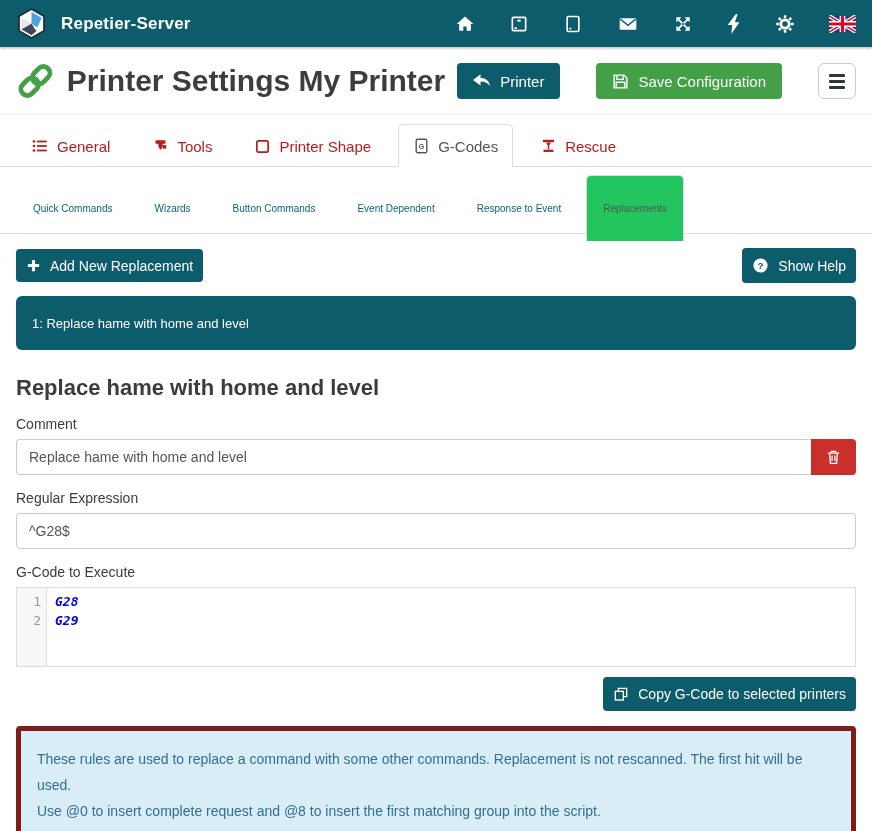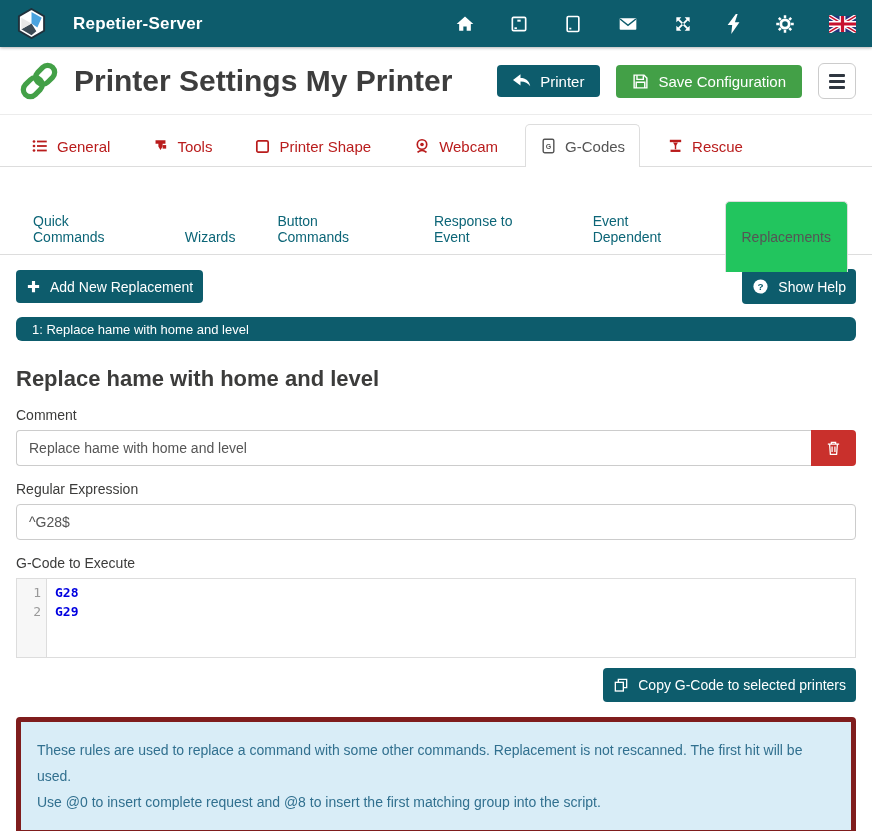--- a/index.html
+++ b/index.html
@@ -7,33 +7,33 @@
   body {
     width:872px; height:831px; overflow:hidden;
     font-family:"Liberation Sans", sans-serif;
     color:#3c3c3b; position:relative;
   }
   
   .navbar {
     height:47px; background:#0d5c6c; display:flex; align-items:center;
     padding:0 16px; box-shadow:0 1px 3px rgba(0,0,0,.3);
   }
-  .brand { display:flex; align-items:center; gap:26px; }
+  .brand { display:flex; align-items:center; gap:14px; }
   .brand-logo { width:31px; height:31px; display:block; }
   .brand-name { color:#fff; font-size:17px; font-weight:bold; letter-spacing:.2px; }
   .nav-icons { margin-left:auto; display:flex; align-items:center; gap:34px; }
   .nav-icon { color:#fff; display:flex; align-items:center; cursor:pointer; }
   .nav-icon svg { display:block; }
   
   .page-header {
     display:flex; align-items:center; padding:13px 16px 12px 16px;
     border-bottom:1px solid #ececec; gap:12px;
   }
   .page-title { font-size:30px; font-weight:bold; color:#3d3d3d; white-space:nowrap; }
-  .header-actions { margin-left:auto; display:flex; align-items:center; gap:16px; }
+  .header-actions { margin-left:auto; display:flex; gap:36px; }
   .btn {
     display:inline-flex; align-items:center; gap:9px; border:none; cursor:pointer;
     font-family:inherit; font-size:15px; color:#fff; border-radius:4px;
     padding:8px 16px; line-height:1; white-space:nowrap;
   }
   .btn svg { display:block; }
   .btn-teal { background:#0d5c6c; }
   .btn-green { background:#43a047; }
   .btn-sm { font-size:14px; padding:9px 10px; }
   .btn-menu {
@@ -49,30 +49,30 @@
     display:flex; align-items:center; gap:8px; color:#b91c1c; font-size:15px;
     padding:12px 14px; margin-right:12px; cursor:pointer; border:1px solid transparent;
     border-bottom:none; position:relative; top:1px;
   }
   .tab svg { display:block; }
   .tab.active {
     color:#555; background:#fff; border-color:#ddd; border-radius:5px 5px 0 0;
   }
   .subtabs { display:flex; align-items:flex-end; padding:0 16px; border-bottom:1px solid #ddd; }
   .subtab {
-    color:#0c6577; font-size:14px; padding:27px 16px; margin-right:8px; cursor:pointer;
-    border:1px solid transparent; border-bottom:none; position:relative; top:18px;
+    color:#0c6577; font-size:10px; padding:27px 16px; margin-right:8px; cursor:pointer;
+    border:1px solid transparent; border-bottom:none; position:relative; top:8px;
   }
   .subtab.active { color:#555; background:#22c55e; border-color:#ddd; border-radius:5px 5px 0 0; }
   
   .toolbar { display:flex; justify-content:space-between; align-items:center; margin:14px 16px 0 16px; }
   
   .rep-bar {
     margin:13px 16px 0 16px; background:#0d5c6c; color:#fff; font-size:13px;
-    border-radius:6px; padding:0 16px; height:24px; display:flex; align-items:center;
+    border-radius:6px; padding:0 16px; height:54px; display:flex; align-items:center;
     cursor:pointer;
   }
   
   .section-title { margin:25px 16px 0 16px; font-size:22px; font-weight:bold; color:#3c3c3b; }
   .form { margin:0 16px; }
   .field-label { font-size:14px; font-weight:normal; color:#3c3c3b; margin-top:15px; margin-bottom:7px; }
   .input-group { display:flex; }
   .text-input {
     flex:1; height:36px; border:1px solid #ccc; border-radius:4px; padding:0 12px;
     font-family:inherit; font-size:14px; color:#555; outline:none; background:#fff;
@@ -84,21 +84,21 @@
   }
   
   .code-editor {
     border:1px solid #ddd; height:80px; display:flex; background:#fff;
     font-family:"DejaVu Sans Mono", monospace; font-size:13px; line-height:19px;
   }
   .code-gutter {
     width:30px; background:#f7f7f7; border-right:1px solid #ddd;
     text-align:right; padding:4px 5px 0 0; color:#999;
   }
-  .code-lines { padding:4px 0 0 8px; color:#0000e0; font-weight:bold; flex:1; cursor:text; }
+  .code-lines { padding:4px 0 0 8px; color:#0000e0; font-weight:bold; flex:1; cursor:text;font-style:italic; }
   .code-line, .gutter-num { height:19px; }
   
   .row-right { display:flex; justify-content:flex-end; margin:10px 16px 0 16px; }
   .info-box {
     margin:15px 16px 0 16px; background:#d9edf7; border:5px solid #7f1d1d;
     border-radius:4px; padding:15px 16px; color:#31708f; font-size:14px; line-height:26px;
   }
   .footer-row { display:flex; justify-content:flex-end; margin:27px 16px 0 16px; }
 </style>
 </head>
@@ -229,28 +229,20 @@
         <rect x="15" y="10" width="5" height="5"></rect>
       </svg>
     <span>Tools</span>
   </div>
   <div class="tab">
     <svg width="17" height="17" viewBox="0 0 24 24" fill="none" stroke="currentColor" stroke-width="2.4">
         <rect x="4" y="4" width="16" height="16" rx="2"></rect>
       </svg>
     <span>Printer Shape</span>
   </div>
-  <div class="tab">
-    <svg width="18" height="18" viewBox="0 0 24 24">
-        <circle cx="12" cy="10" r="6.3" fill="none" stroke="currentColor" stroke-width="2.2"></circle>
-        <circle cx="12" cy="10" r="2.4" fill="currentColor"></circle>
-        <path d="M6 20.5c3.5-3 8.5-3 12 0" fill="none" stroke="currentColor" stroke-width="2.2"></path>
-      </svg>
-    <span>Webcam</span>
-  </div>
   <div class="tab active">
     <svg width="17" height="18" viewBox="0 0 24 24">
         <rect x="4.5" y="2.5" width="15" height="19" rx="2" fill="none" stroke="currentColor" stroke-width="2"></rect>
         <text x="12" y="16" text-anchor="middle" font-size="10" font-weight="bold" fill="currentColor" font-family="Liberation Sans, sans-serif">G</text>
       </svg>
     <span>G-Codes</span>
   </div>
   <div class="tab">
     <svg width="17" height="17" viewBox="0 0 24 24" fill="currentColor">
         <rect x="4" y="2.5" width="16" height="3.4"></rect>
@@ -259,22 +251,22 @@
         <rect x="5" y="16.5" width="14" height="3.2"></rect>
       </svg>
     <span>Rescue</span>
   </div>
 </div>
 
 <div class="subtabs">
   <div class="subtab">Quick Commands</div>
   <div class="subtab">Wizards</div>
   <div class="subtab">Button Commands</div>
+  <div class="subtab">Event Dependent</div>
   <div class="subtab">Response to Event</div>
-  <div class="subtab">Event Dependent</div>
   <div class="subtab active">Replacements</div>
 </div>
 
 <div class="toolbar">
   <button class="btn btn-teal btn-sm">
     <svg width="15" height="15" viewBox="0 0 24 24" fill="#fff">
         <path d="M9.5 3h5v6.5H21v5h-6.5V21h-5v-6.5H3v-5h6.5z"></path>
       </svg>
     <span>Add New Replacement</span>
   </button>

